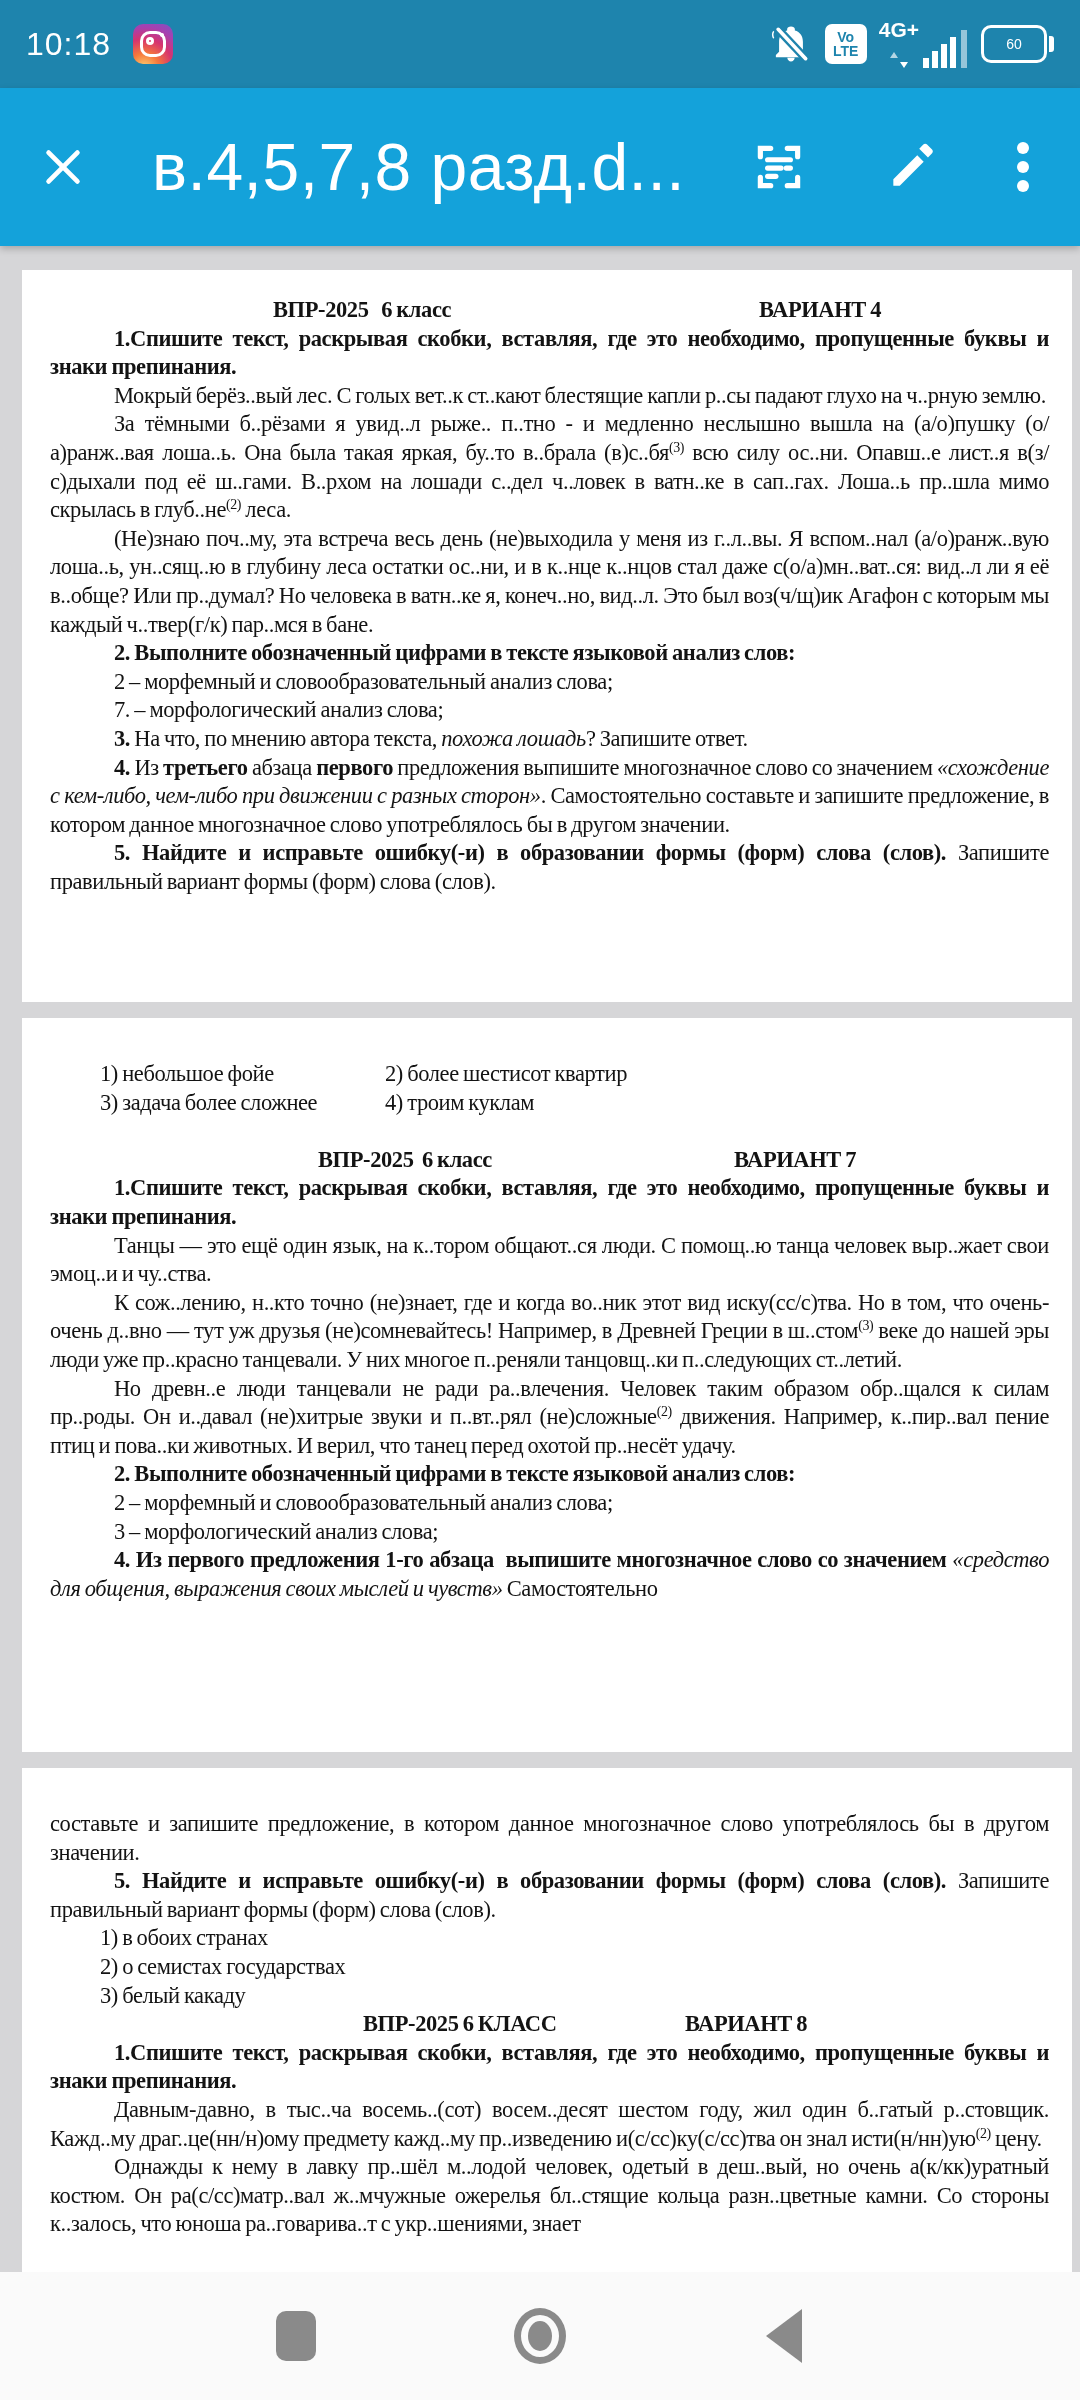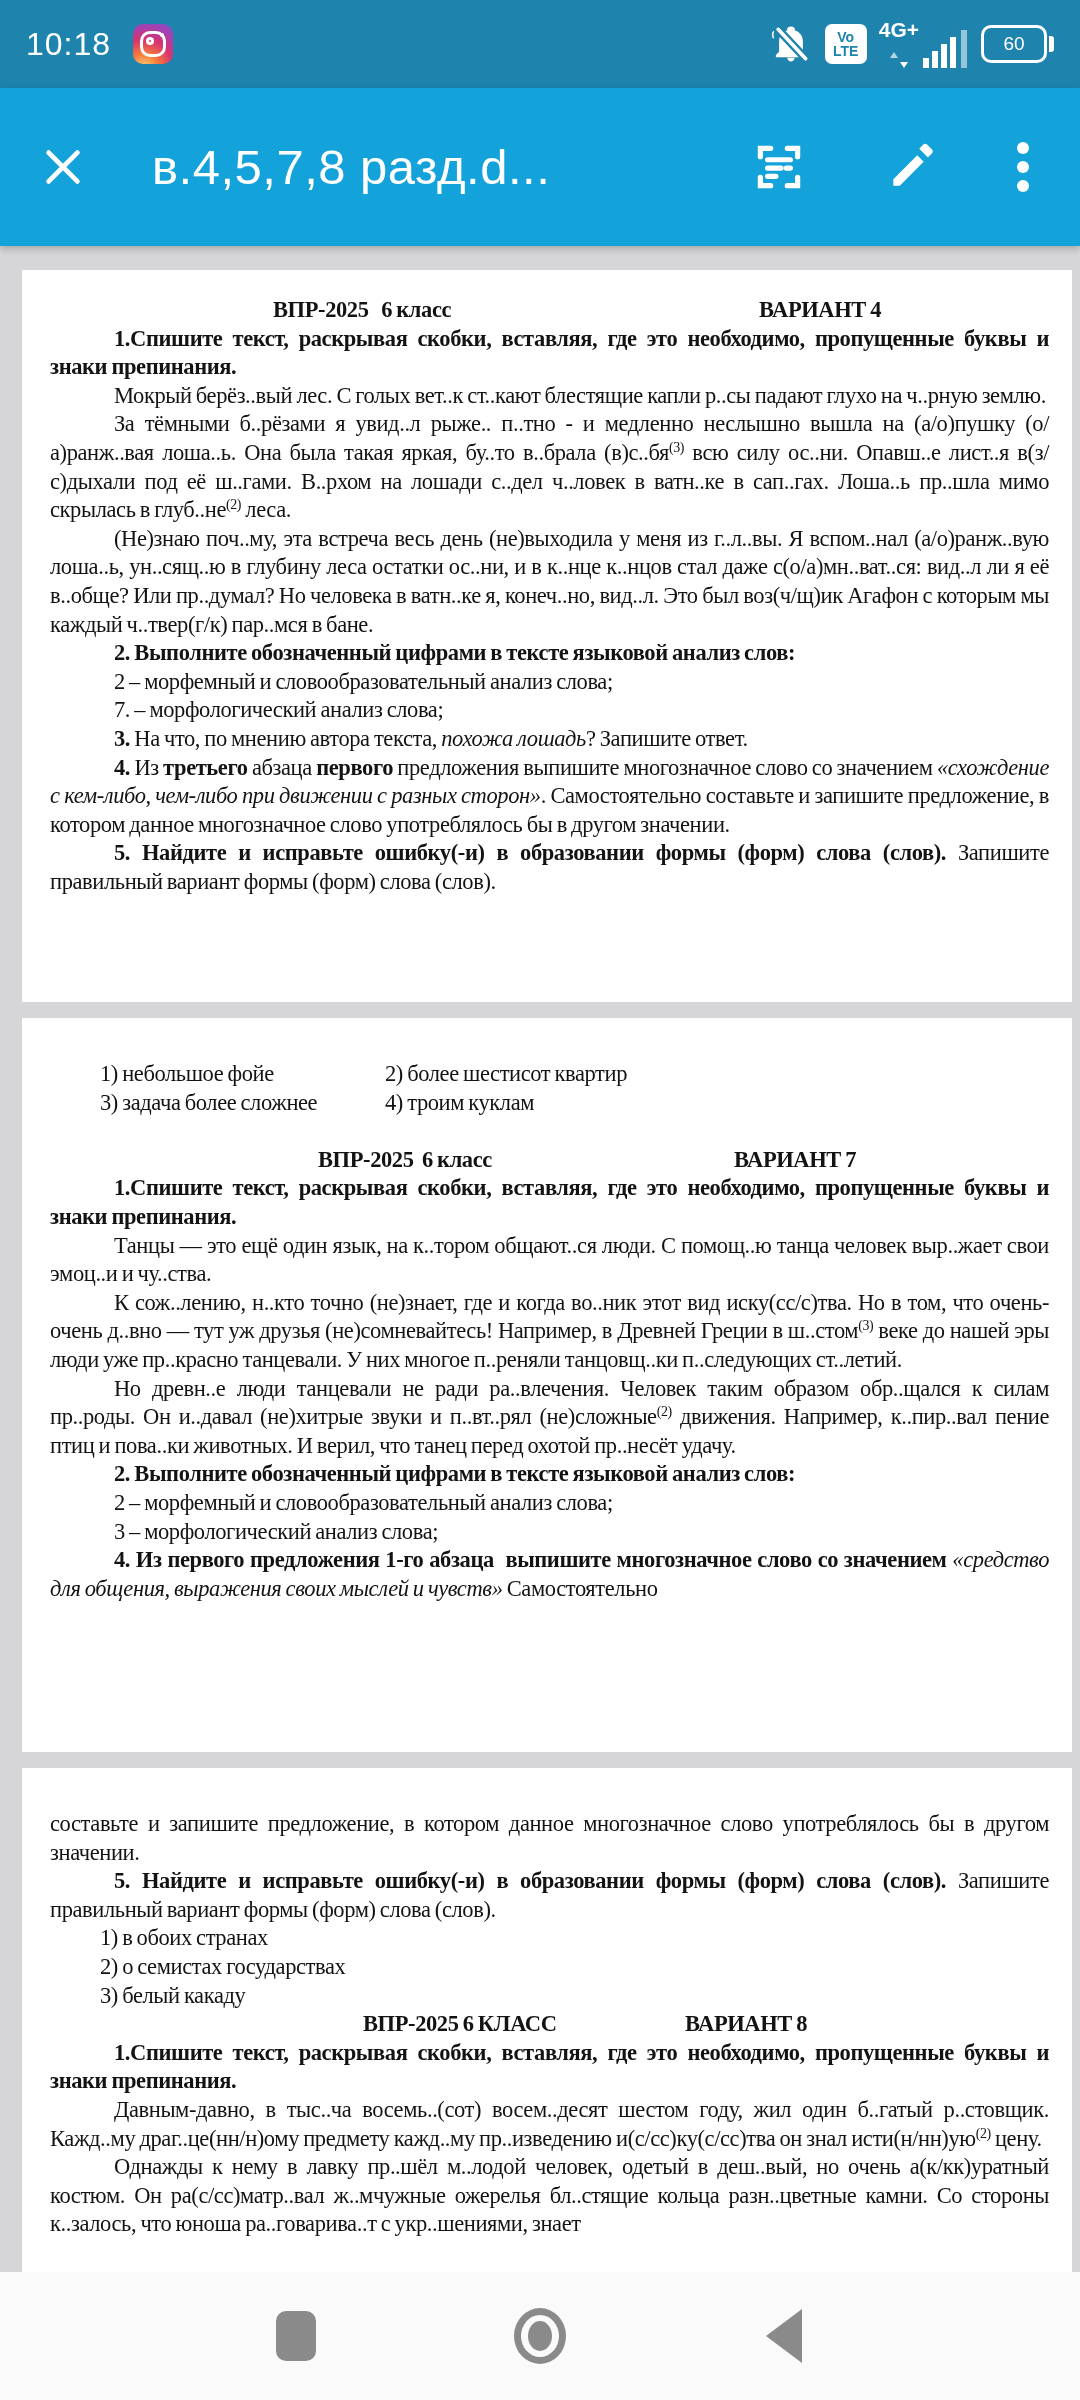--- a/index.html
+++ b/index.html
@@ -23,29 +23,29 @@
   .ig .dot{position:absolute;right:9px;top:9px;width:4px;height:4px;background:#fff;border-radius:50%}
   .sb-right{margin-left:auto;display:flex;align-items:center;gap:12px}
   .volte{background:#fff;color:var(--status-blue);border-radius:7px;width:42px;height:40px;
          display:flex;flex-direction:column;align-items:center;justify-content:center;
          font-weight:bold;font-size:14px;line-height:14px}
   .net{display:flex;align-items:flex-end;gap:4px}
   .net .lbl{color:#fff;font-size:21px;font-weight:bold;line-height:20px;display:block}
   .net .colL{display:flex;flex-direction:column;align-items:center;gap:12px}
   .battery{display:flex;align-items:center}
   .batt-body{width:66px;height:38px;border:3px solid #fff;border-radius:10px;display:flex;
-             align-items:center;justify-content:center;color:#fff;font-size:19px}
+             align-items:center;justify-content:center;color:#fff;font-size:14px}
   .batt-nub{width:5px;height:16px;background:#fff;border-radius:0 3px 3px 0;margin-left:2px}
 
   
   .app-bar{height:158px;background:var(--appbar-blue);display:flex;align-items:center;
            padding:0 40px;color:#fff;box-shadow:0 3px 7px rgba(0,0,0,.22);flex:0 0 auto;position:relative;z-index:2}
   .icon-btn{background:none;border:none;padding:0;margin:0;cursor:pointer;display:flex;
             align-items:center;justify-content:center}
-  .title{font-size:49px;font-weight:400;margin-left:66px;white-space:nowrap;overflow:hidden;
+  .title{font-size:66px;font-weight:400;margin-left:66px;white-space:nowrap;overflow:hidden;
          flex:1;letter-spacing:.5px}
   .actions{display:flex;align-items:center;gap:76px;margin-left:20px;margin-right:10px}
 
   
   .content{flex:1 1 auto;overflow:hidden;padding:24px 8px 0 22px}
   .page{background:#fff;margin-bottom:16px;padding:26px 23px 0 28px;overflow:hidden;
         font-family:"Liberation Serif",serif;font-size:22.5px;line-height:28.6px;
         color:var(--ink);letter-spacing:-0.4px;word-spacing:-1px}
   .content .page:nth-of-type(1){height:732px}
   .content .page:nth-of-type(2){height:734px;padding-top:42px}

